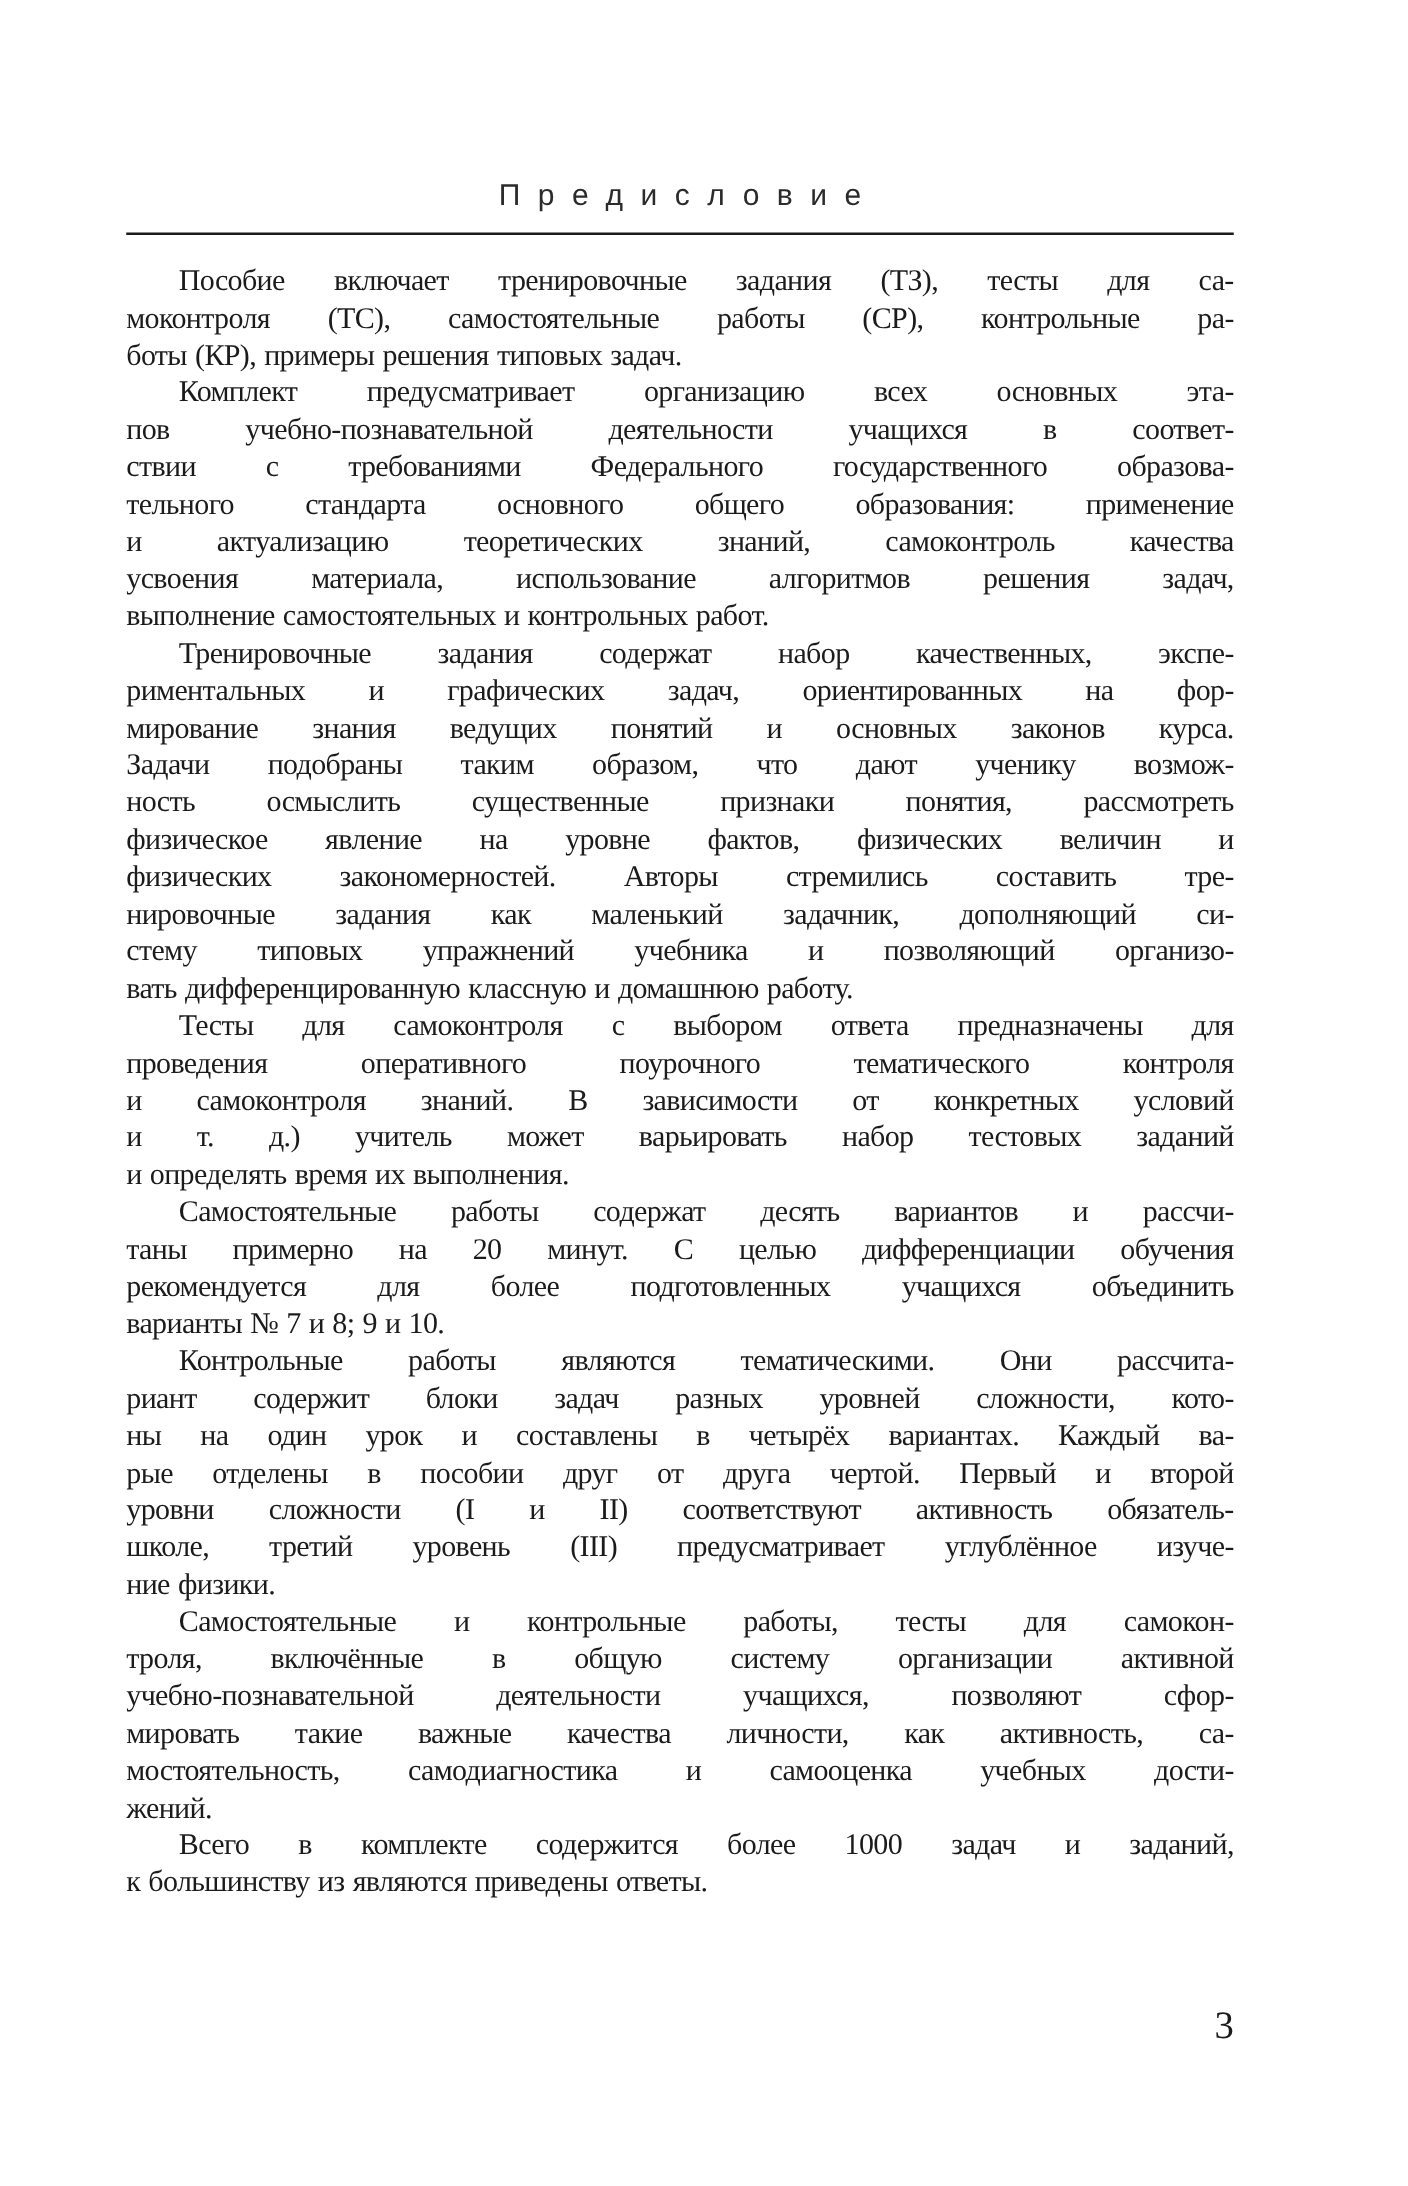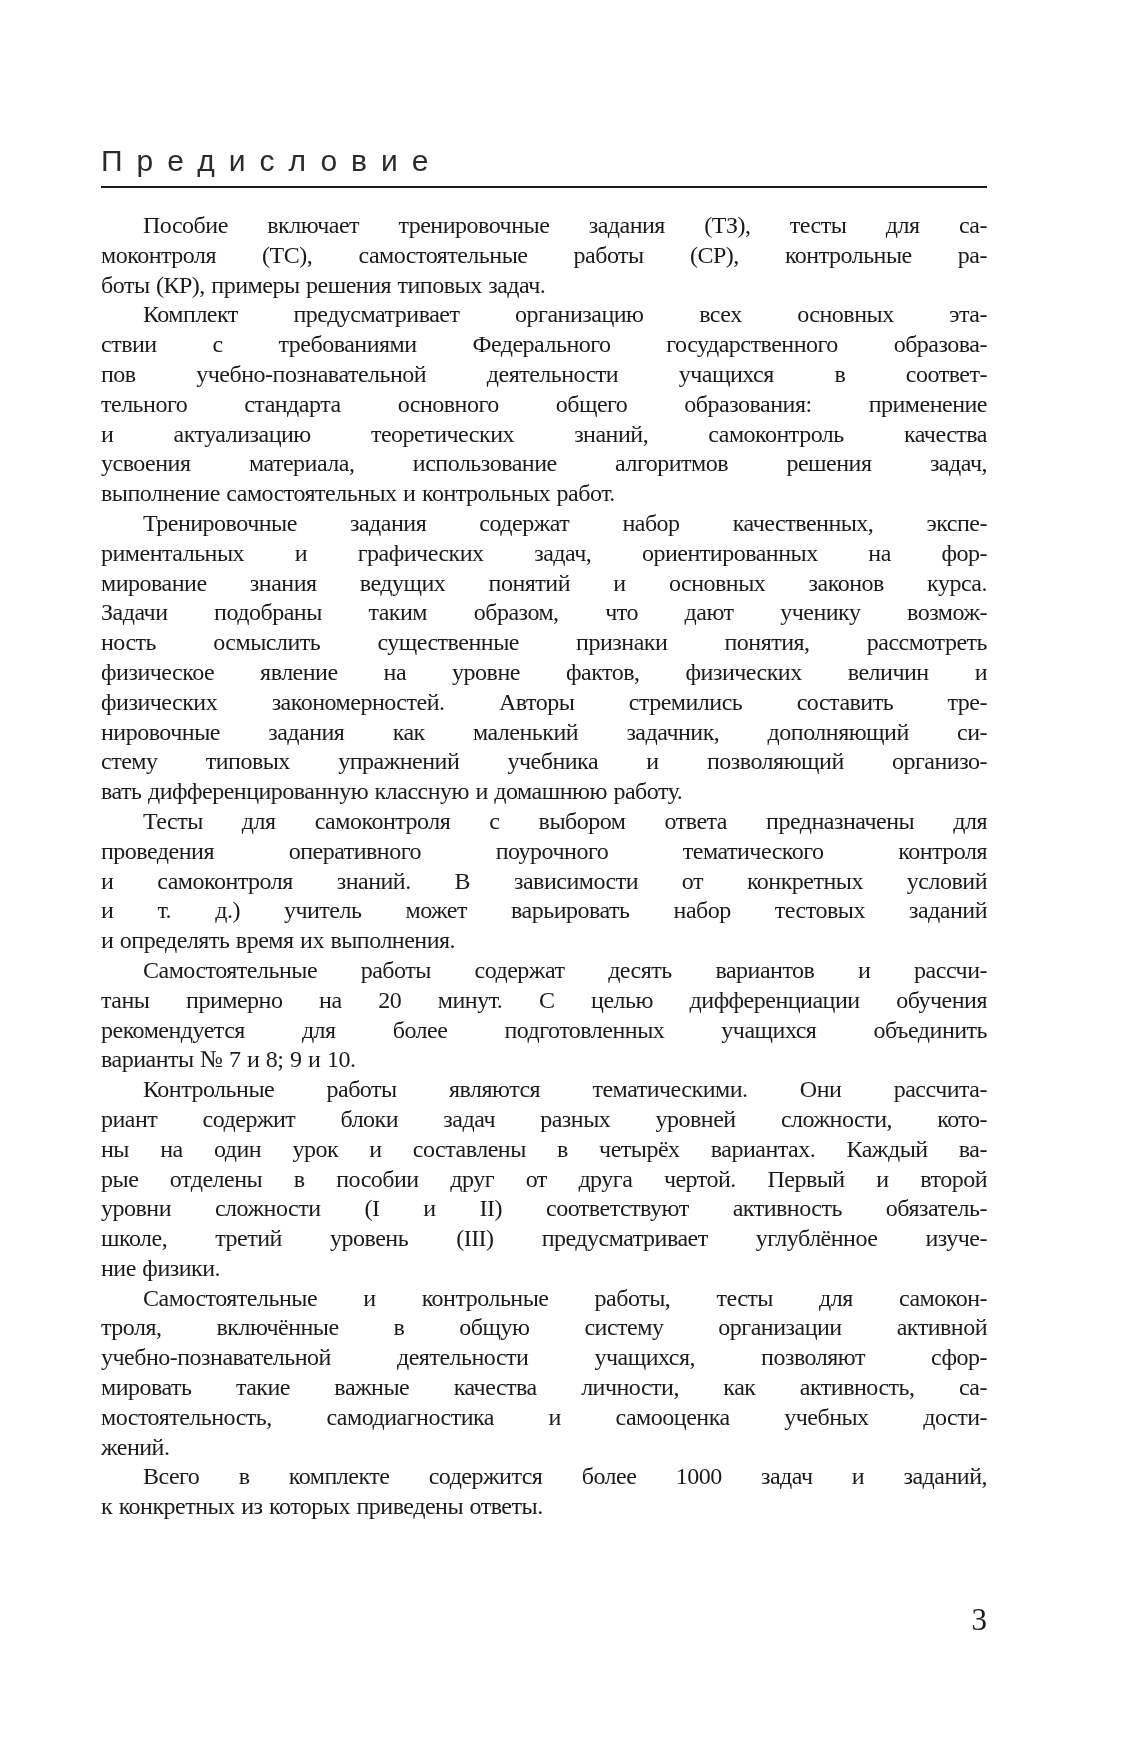--- a/index.html
+++ b/index.html
@@ -18,23 +18,23 @@
   .page {
     position: absolute;
     inset: 0;
     background: #ffffff;
   }
   .header {
     position: absolute;
     left: 101px;
     width: 886px;
     top: 143px;
-    text-align: left;
+    text-align: center;
     font-family: "Liberation Sans", sans-serif;
-    font-size: 30px;
+    font-size: 24px;
     font-weight: 400;
     color: #2b2b2b;
     letter-spacing: 14px;
     margin: 0;
     line-height: 1.2;
     white-space: nowrap;
   }
   .header-inner {
     margin-right: -14px; 
   }
@@ -85,22 +85,22 @@
 
   <h1 class="header"><span class="header-inner">Предисловие</span></h1>
 
   <div class="title-rule"></div>
 
   <section class="body-text" id="body-text">
       <div class="line first">Пособие включает тренировочные задания (ТЗ), тесты для са-</div>
       <div class="line">моконтроля (ТС), самостоятельные работы (СР), контрольные ра-</div>
       <div class="line last">боты (КР), примеры решения типовых задач.</div>
       <div class="line first">Комплект предусматривает организацию всех основных эта-</div>
+      <div class="line">пов учебно-познавательной деятельности учащихся в соответ-</div>
       <div class="line">ствии с требованиями Федерального государственного образова-</div>
-      <div class="line">пов учебно-познавательной деятельности учащихся в соответ-</div>
       <div class="line">тельного стандарта основного общего образования: применение</div>
       <div class="line">и актуализацию теоретических знаний, самоконтроль качества</div>
       <div class="line">усвоения материала, использование алгоритмов решения задач,</div>
       <div class="line last">выполнение самостоятельных и контрольных работ.</div>
       <div class="line first">Тренировочные задания содержат набор качественных, экспе-</div>
       <div class="line">риментальных и графических задач, ориентированных на фор-</div>
       <div class="line">мирование знания ведущих понятий и основных законов курса.</div>
       <div class="line">Задачи подобраны таким образом, что дают ученику возмож-</div>
       <div class="line">ность осмыслить существенные признаки понятия, рассмотреть</div>
       <div class="line">физическое явление на уровне фактов, физических величин и</div>
@@ -124,18 +124,18 @@
       <div class="line">уровни сложности (I и II) соответствуют активность обязатель-</div>
       <div class="line">школе, третий уровень (III) предусматривает углублённое изуче-</div>
       <div class="line last">ние физики.</div>
       <div class="line first">Самостоятельные и контрольные работы, тесты для самокон-</div>
       <div class="line">троля, включённые в общую систему организации активной</div>
       <div class="line">учебно-познавательной деятельности учащихся, позволяют сфор-</div>
       <div class="line">мировать такие важные качества личности, как активность, са-</div>
       <div class="line">мостоятельность, самодиагностика и самооценка учебных дости-</div>
       <div class="line last">жений.</div>
       <div class="line first">Всего в комплекте содержится более 1000 задач и заданий,</div>
-      <div class="line last">к конкретных из которых приведены ответы.</div>
+      <div class="line last">к большинству из являются приведены ответы.</div>
     </section>
 
   <div class="page-number">3</div>
 
 </div>
 
 </body></html>

